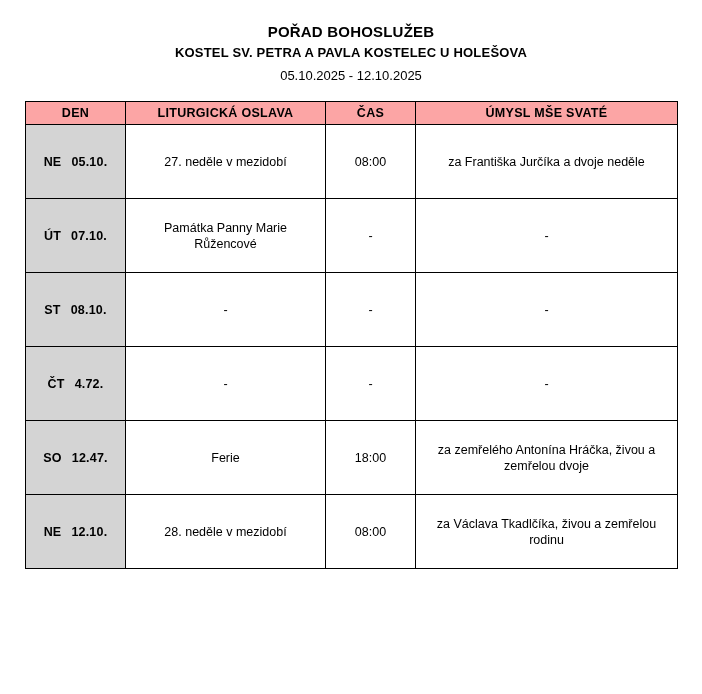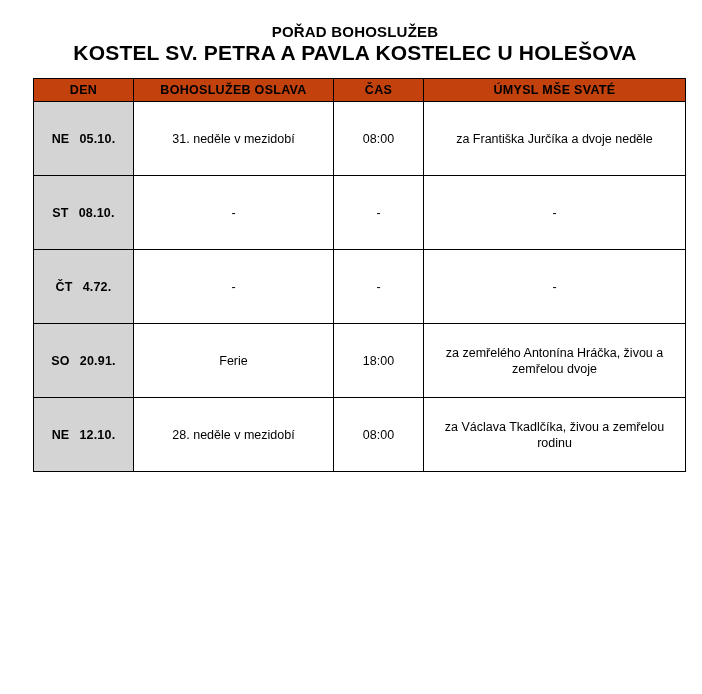--- a/index.html
+++ b/index.html
@@ -12,34 +12,33 @@
     background: #ffffff;
     font-family: "Liberation Sans", sans-serif;
     color: #000000;
     overflow: hidden;
   }
   .page {
     width: 702px;
     height: 694px;
     position: relative;
     box-sizing: border-box;
-    padding-left: 8px;
   }
   .header {
     text-align: center;
     padding-top: 22px;
   }
   .header .line1 {
     font-size: 15px;
     font-weight: bold;
     letter-spacing: 0.2px;
     line-height: 20px;
   }
   .header .line2 {
-    font-size: 21px;
+    font-size: 13px;
     font-weight: bold;
     letter-spacing: 0.2px;
     line-height: 21px;
   }
   .header .line3 {
     font-size: 13px;
     font-weight: normal;
     line-height: 21px;
     padding-top: 2px;
   }
@@ -50,21 +49,21 @@
     border-collapse: collapse;
     width: 652px;
     table-layout: fixed;
   }
   table.schedule th,
   table.schedule td {
     border: 1px solid #000000;
     vertical-align: middle;
   }
   table.schedule thead th {
-    background: #c2410c;
+    background: #fca5a5;
     font-size: 12.5px;
     font-weight: bold;
     text-align: center;
     height: 22px;
     padding: 0 2px;
     letter-spacing: 0.3px;
   }
   col.c-den { width: 100px; }
   col.c-osl { width: 200px; }
   col.c-cas { width: 90px; }
@@ -91,66 +90,73 @@
   }
 </style>
 </head>
 <body>
 
 <div class="page">
 
   <div class="header">
     <div class="line1">POŘAD BOHOSLUŽEB</div>
     <div class="line2">KOSTEL SV. PETRA A PAVLA KOSTELEC U HOLEŠOVA</div>
+    <div class="line3">05.10.2025 - 12.10.2025</div>
   </div>
 
   <div class="table-wrap">
     <table class="schedule">
       <colgroup>
         <col class="c-den">
         <col class="c-osl">
         <col class="c-cas">
         <col class="c-umy">
       </colgroup>
       <thead>
         <tr>
           <th>DEN</th>
-          <th>BOHOSLUŽEB OSLAVA</th>
+          <th>LITURGICKÁ OSLAVA</th>
           <th>ČAS</th>
           <th>ÚMYSL MŠE SVATÉ</th>
         </tr>
       </thead>
       <tbody>
 
         <tr>
           <td class="day"><span>NE</span><span class="daynum">05.10.</span></td>
-          <td>31. neděle v mezidobí</td>
+          <td>27. neděle v mezidobí</td>
           <td>08:00</td>
           <td>za Františka Jurčíka a dvoje neděle</td>
         </tr>
 
 
+        <tr>
+          <td class="day"><span>ÚT</span><span class="daynum">07.10.</span></td>
+          <td>Památka Panny Marie Růžencové</td>
+          <td>-</td>
+          <td>-</td>
+        </tr>
 
         <tr>
           <td class="day"><span>ST</span><span class="daynum">08.10.</span></td>
           <td>-</td>
           <td>-</td>
           <td>-</td>
         </tr>
 
         <tr>
           <td class="day"><span>ČT</span><span class="daynum">4.72.</span></td>
           <td>-</td>
           <td>-</td>
           <td>-</td>
         </tr>
 
 
         <tr>
-          <td class="day"><span>SO</span><span class="daynum">20.91.</span></td>
+          <td class="day"><span>SO</span><span class="daynum">12.47.</span></td>
           <td>Ferie</td>
           <td>18:00</td>
           <td>za zemřelého Antonína Hráčka, živou a zemřelou dvoje</td>
         </tr>
 
         <tr>
           <td class="day"><span>NE</span><span class="daynum">12.10.</span></td>
           <td>28. neděle v mezidobí</td>
           <td>08:00</td>
           <td>za Václava Tkadlčíka, živou a zemřelou rodinu</td>

